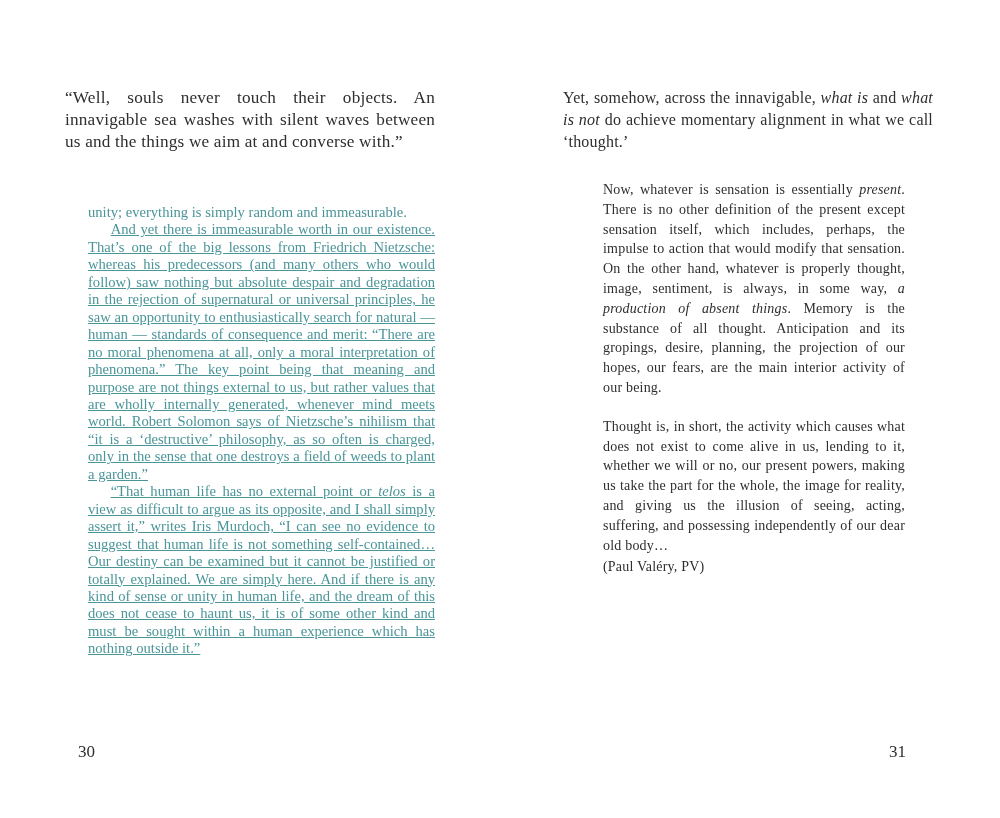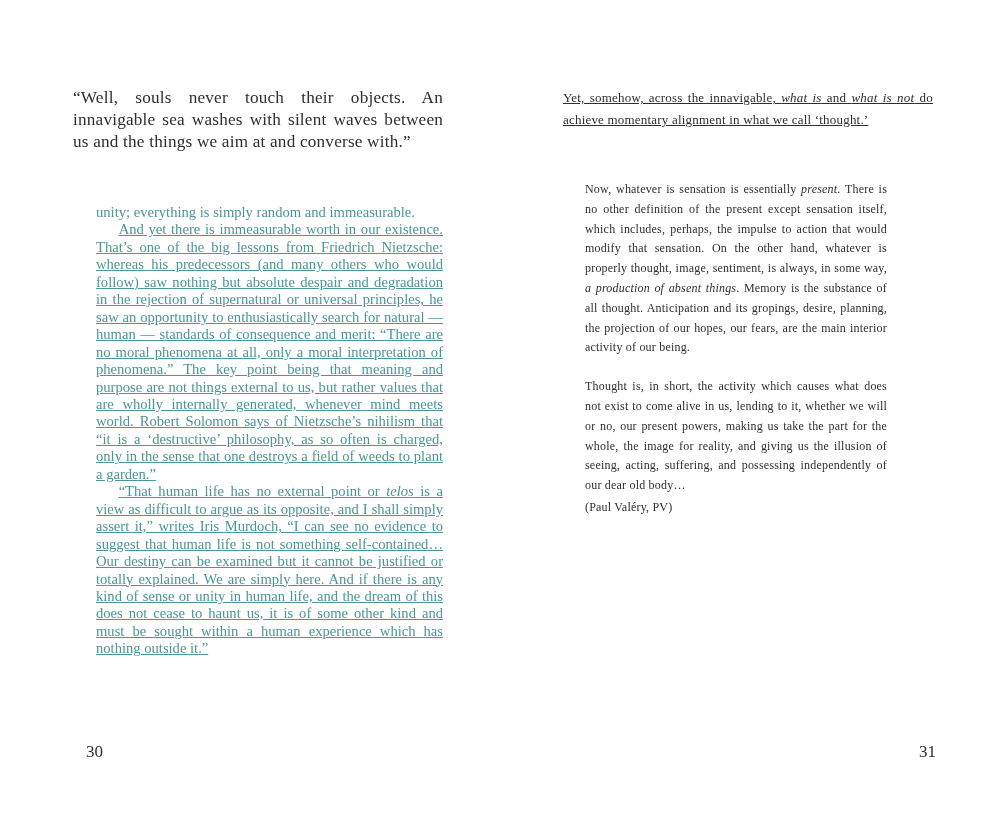--- a/index.html
+++ b/index.html
@@ -10,21 +10,21 @@
   body {
     width: 1000px;
     height: 818px;
     position: relative;
     font-family: "Liberation Serif", serif;
     color: var(--ink, #2e2e2e);
     overflow: hidden;
   }
   .spread { position: absolute; inset: 0; }
   .page { position: absolute; top: 0; bottom: 0; }
-  .page.left  { left: 8px;   width: 500px; padding-left: 20px; }
+  .page.left  { left: 0;   width: 500px; padding-left: 20px; }
   .page.right { left: 500px; width: 500px; }
 
   p { margin: 0; }
 
   
   .epigraph {
     position: absolute;
     left: 65px; top: 87px; width: 370px;
     font-size: 17.2px;
     line-height: 21.8px;
@@ -41,52 +41,51 @@
     line-height: 17.45px;
     text-align: justify;
     color: var(--teal, #4a9598);
   }
   .teal-block p.indent { text-indent: 1.55em; text-decoration: underline; }
 
   
   .intro {
     position: absolute;
     left: 63px; top: 87px; width: 370px;
-    font-size: 13px;
+    font-size: 16px;
     line-height: 21.8px;
     text-align: justify;
     letter-spacing: 0.2px;
-    text-decoration: underline;
   }
 
   
   .block-quote {
     position: absolute;
-    left: 85px; top: 180px; width: 302px;
-    font-size: 12px;
+    left: 103px; top: 180px; width: 302px;
+    font-size: 14px;
     line-height: 19.8px;
     text-align: justify;
     letter-spacing: 0.2px;
   }
   .block-quote p + p { margin-top: 19px; }
   .block-quote .attribution {
     margin-top: 2px;
     padding-right: 16px;
   }
 
   em { font-style: italic; }
 
   .pagenum {
     position: absolute;
     top: 742px;
     font-size: 17px;
     color: var(--ink, #2e2e2e);
   }
   .pagenum.num-left  { left: 78px; }
-  .pagenum.num-right { right: 64px; text-align: right; }
+  .pagenum.num-right { right: 94px; text-align: right; }
 </style>
 </head>
 <body style="--ink: #2e2e2e; --teal: #4a9598; background: rgb(255, 255, 255);">
 
 <div class="spread">
 
   <div class="page left">
     <p class="epigraph">“Well, souls never touch their objects. An innavigable sea washes with silent waves between us and the things we aim at and converse with.”</p>
 
     <div class="teal-block">

